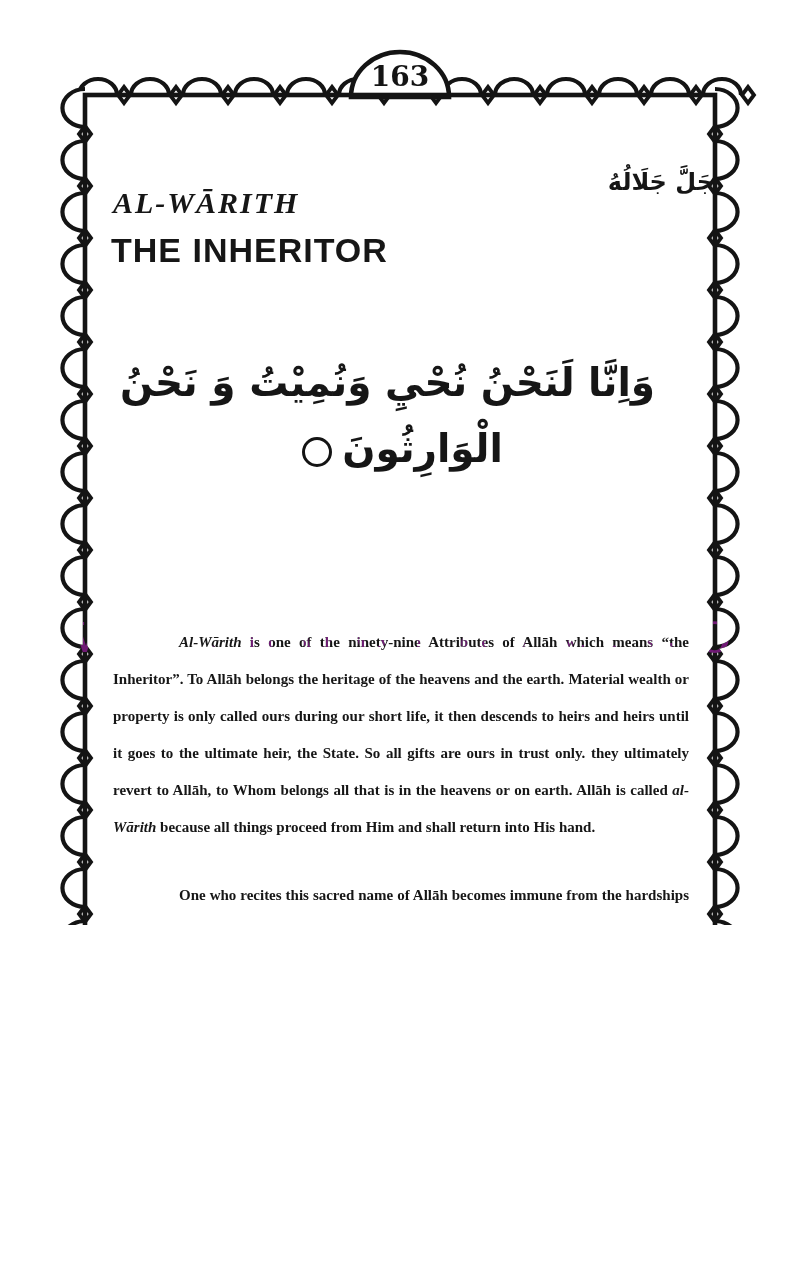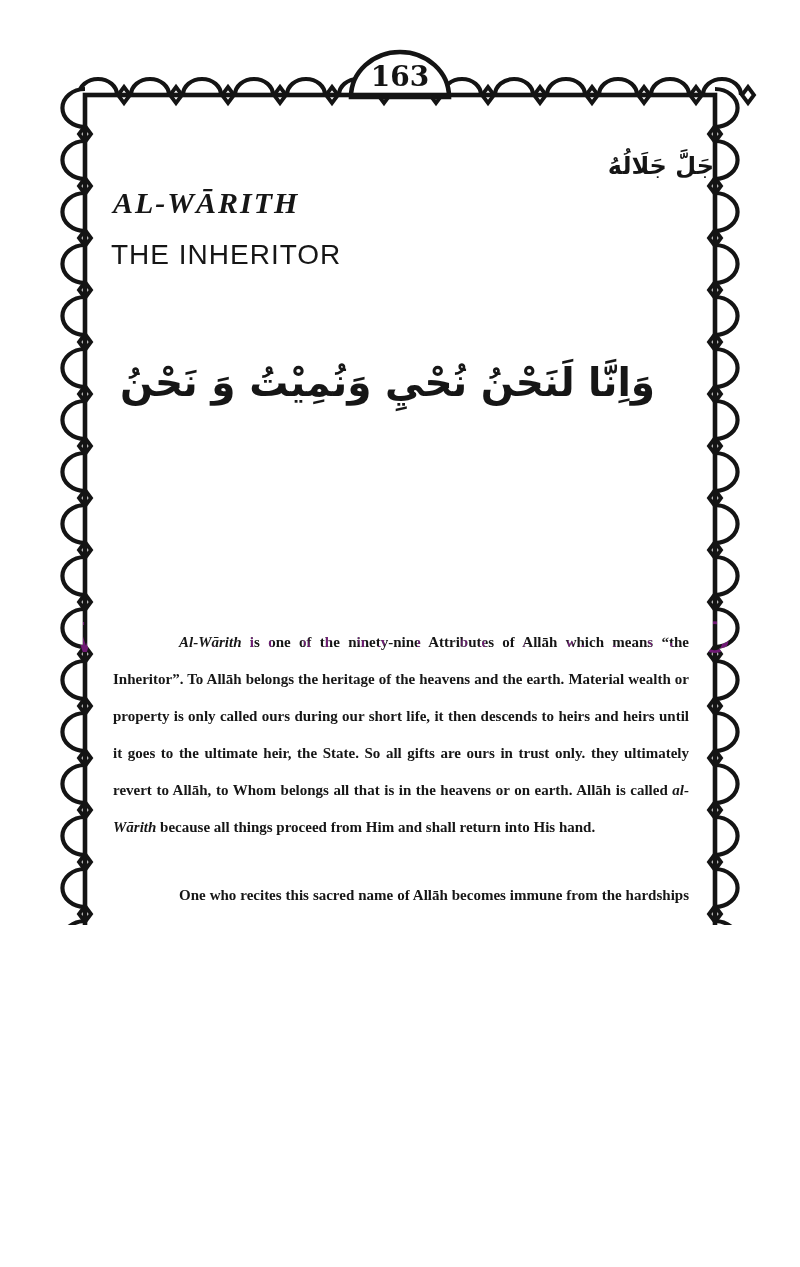--- a/index.html
+++ b/index.html
@@ -15,35 +15,35 @@
   .content{position:absolute;z-index:2;}
 
   
   .title-latin{
     position:absolute;left:113px;top:186px;
     font-family:"Liberation Serif", serif;
     font-weight:700;font-style:italic;
     font-size:30px;letter-spacing:2px;white-space:nowrap;
   }
   .title-english{
-    position:absolute;left:111px;top:239px;
+    position:absolute;left:111px;top:231px;
     font-family:"Liberation Sans", sans-serif;
-    font-weight:400;font-size:28px;letter-spacing:1px;white-space:nowrap;
+    font-weight:700;font-size:34px;letter-spacing:1px;white-space:nowrap;
   }
   .calligraphy{
     position:absolute;right:86px;top:132px;
     display:flex;flex-direction:row;align-items:center;
     direction:rtl;
     font-family:"DejaVu Sans", sans-serif;
   }
   .calligraphy .big-name{
     font-size:80px;font-weight:700;line-height:1.5;white-space:nowrap;
   }
   .calligraphy .honorific{
-    font-size:24px;font-weight:700;margin-top:20px;white-space:nowrap;
+    font-size:24px;font-weight:700;margin-top:36px;white-space:nowrap;
   }
 
   
   .verse{
     position:absolute;left:150px;top:348px;width:505px;
     direction:rtl;text-align:center;
     font-family:"DejaVu Sans", sans-serif;font-weight:700;
   }
   .verse .line1{font-size:39px;line-height:70px;white-space:nowrap;}
   .verse .line2{font-size:39px;line-height:62px;white-space:nowrap;}
@@ -234,20 +234,23 @@
 
   <div class="content title-latin">AL-WĀRITH</div>
   <div class="content title-english">THE INHERITOR</div>
 
   <div class="content calligraphy">
     <span class="honorific">جَلَّ جَلَالُهُ</span>
   </div>
 
   <div class="content verse">
     <div class="line1">وَاِنَّا لَنَحْنُ نُحْيِ وَنُمِيْتُ وَ نَحْنُ</div>
+    <div class="line2">
+      <span>الْوَارِثُونَ</span><span class="verse-end"></span>
+    </div>
   </div>
 
 
   <div class="content bodytext">
     <p><span class="it">Al-Wārith</span><span> is one of the ninety-nine Attributes of Allāh which means “the Inheritor”. To Allāh belongs the heritage of the heavens and the earth. Material wealth or property is only called ours during our short life, it then descends to heirs and heirs until it goes to the ultimate heir, the State. So all gifts are ours in trust only. they ultimately revert to Allāh, to Whom belongs all that is in the heavens or on earth. Allāh is called </span><span class="it">al-Wārith</span><span> because all things proceed from Him and shall return into His hand.</span></p>
     <p>One who recites this sacred name of Allāh becomes immune  from the hardships and worries of this world and those of the Hereafter.</p>
   </div>
 
   <div class="watermark">www.noorart.com</div>
 

